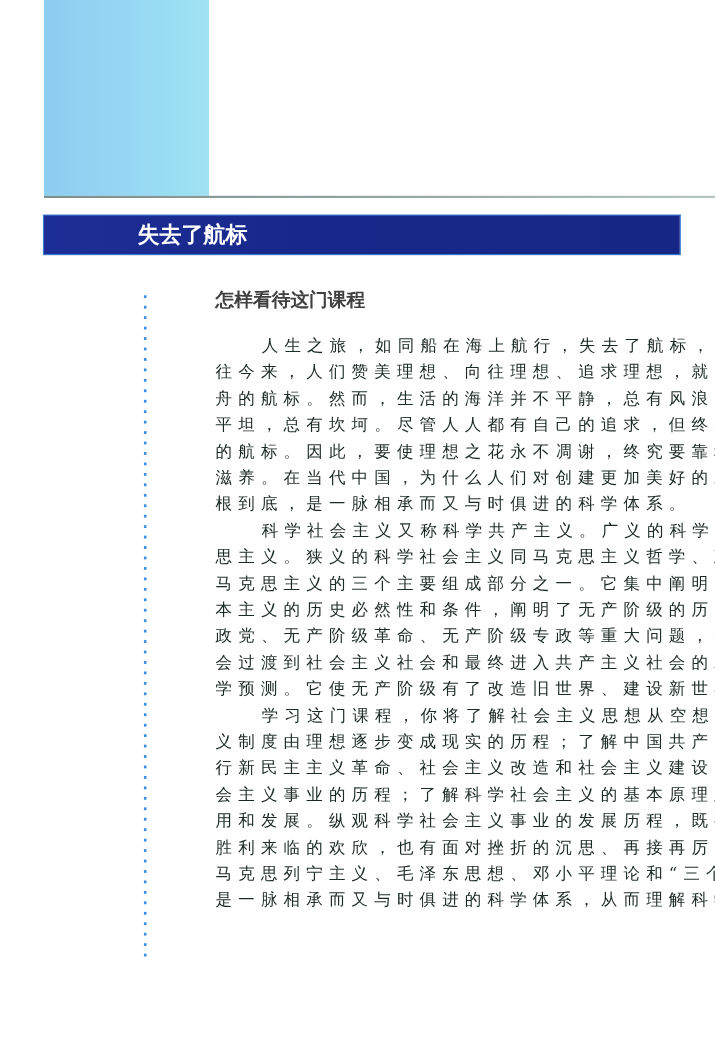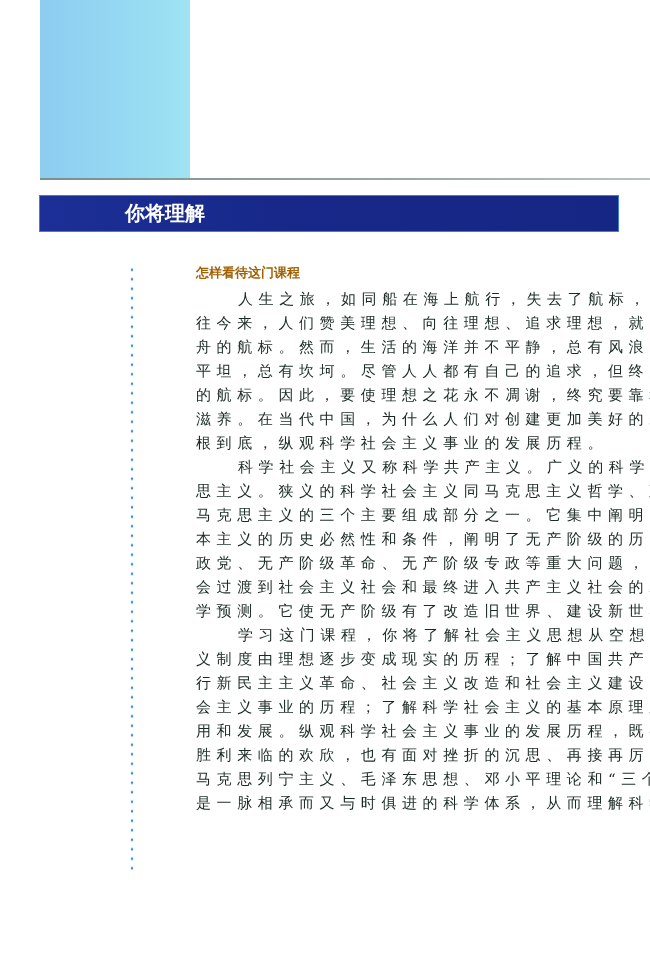--- a/index.html
+++ b/index.html
@@ -62,24 +62,24 @@
   }
   .content {
     position: absolute;
     left: 196px;
     top: 263px;
     width: 424px;
   }
   .subheading {
     font-family: "DejaVu Sans", "Liberation Sans", sans-serif;
     font-weight: bold;
-    font-size: 13px;
+    font-size: 17px;
     line-height: 20px;
-    color: #a16207;
-    margin: 0 0 4px 0;
+    color: #404040;
+    margin: 0 0 19px 0;
     height: 20px;
   }
   .line {
     font-size: 15px;
     line-height: 24px;
     height: 24px;
     color: #1c2a24;
     white-space: nowrap;
     letter-spacing: 5.6px;
     overflow: visible;
@@ -88,36 +88,36 @@
     padding-left: 42px;
   }
 </style>
 </head>
 <body>
 
 <div class="color-block"></div>
 <div class="rule"></div>
 
 <div class="banner">
-  <div class="banner-title">你将理解</div>
+  <div class="banner-title">失去了航标</div>
 </div>
 
 <div class="dots"></div>
 
 <div class="content">
   <div class="subheading">怎样看待这门课程</div>
 
   <div>
     <div class="line indent">人生之旅，如同船在海上航行，失去了航标，就会迷失方向。古</div>
     <div class="line">往今来，人们赞美理想、向往理想、追求理想，就因为理想是生命之</div>
     <div class="line">舟的航标。然而，生活的海洋并不平静，总有风浪，人生的道路并不</div>
     <div class="line">平坦，总有坎坷。尽管人人都有自己的追求，但终归离不开社会理想</div>
     <div class="line">的航标。因此，要使理想之花永不凋谢，终究要靠科学理论来浇灌和</div>
     <div class="line">滋养。在当代中国，为什么人们对创建更加美好的未来充满信心？归</div>
-    <div class="line">根到底，纵观科学社会主义事业的发展历程。</div>
+    <div class="line">根到底，是一脉相承而又与时俱进的科学体系。</div>
   </div>
 
   <div>
     <div class="line indent">科学社会主义又称科学共产主义。广义的科学社会主义就是马克</div>
     <div class="line">思主义。狭义的科学社会主义同马克思主义哲学、政治经济学一样，是</div>
     <div class="line">马克思主义的三个主要组成部分之一。它集中阐明了社会主义取代资</div>
     <div class="line">本主义的历史必然性和条件，阐明了无产阶级的历史使命、无产阶级</div>
     <div class="line">政党、无产阶级革命、无产阶级专政等重大问题，并对从资本主义社</div>
     <div class="line">会过渡到社会主义社会和最终进入共产主义社会的发展总趋向作了科</div>
     <div class="line">学预测。它使无产阶级有了改造旧世界、建设新世界的理论武器和行</div>

